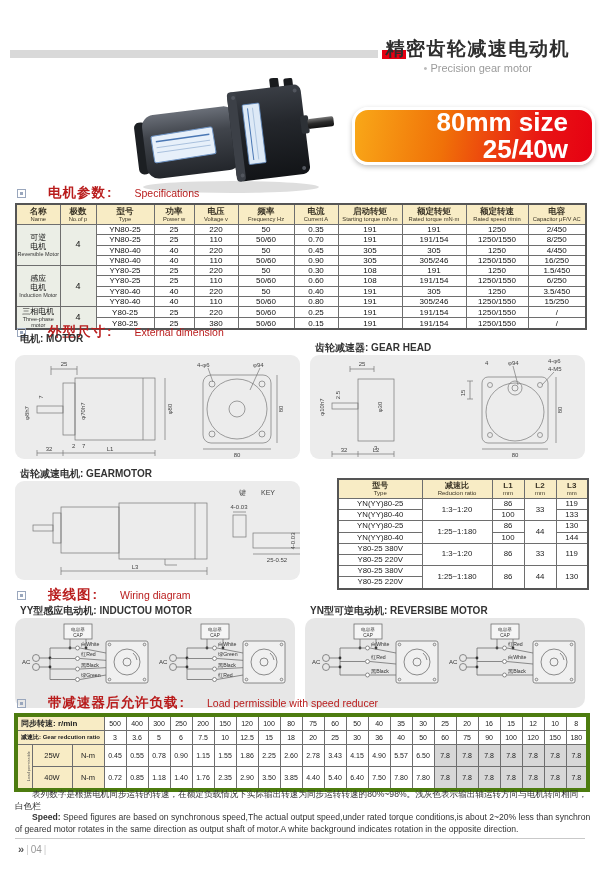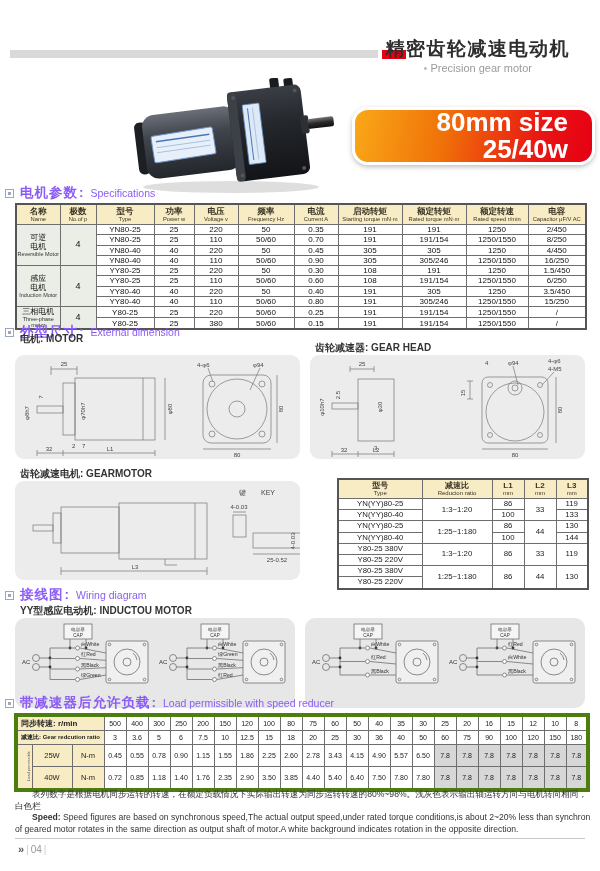--- a/index.html
+++ b/index.html
@@ -17,21 +17,21 @@
   
   .badge{position:absolute;left:352px;top:107px;width:243px;height:58px;box-sizing:border-box;
          border:3px solid #fff;border-radius:16px;z-index:2;
          background:linear-gradient(100deg,#f9a818 0%,#f07108 38%,#e81414 78%,#e60012 100%);
          box-shadow:0 2px 5px rgba(0,0,0,.25);
          display:flex;flex-direction:column;justify-content:center;text-align:right;
          padding-right:24px;color:#fff;font-weight:bold;font-size:26px;line-height:27px;}
   .motor-photo{position:absolute;left:126px;top:78px;width:225px;height:118px;z-index:3;}
 
   
-  .sec{position:absolute;left:5px;display:flex;align-items:center;gap:6px;color:#8b5cf6;}
+  .sec{position:absolute;left:17px;display:flex;align-items:center;gap:22px;color:#b91c1c;}
   .sec .sq{width:7px;height:7px;border:1px solid #9aa7bd;position:relative;flex:0 0 auto;}
   .sec .sq::after{content:'';position:absolute;left:2px;top:2px;right:2px;bottom:2px;background:#9aa7bd;}
   .sec .cn{font-size:13.5px;font-weight:bold;letter-spacing:1px;}
   .sec .cn::after{content:":";margin-left:1px;}
   .sec .en{font-size:10.5px;}
   .sublabel{position:absolute;font-size:10px;font-weight:bold;color:#333;}
 
   
   table{border-collapse:collapse;table-layout:fixed;}
   th,td{border:1px solid #6e6e6e;text-align:center;padding:0;overflow:hidden;}
@@ -554,20 +554,21 @@
         </tr>
       </tbody>
   </table>
 
   <div class="sec" style="top:586px">
     <span class="sq"></span>
     <span class="cn">接线图</span>
     <span class="en">Wiring diagram</span>
   </div>
   <div class="sublabel" style="left:20px;top:604px">YY型感应电动机: INDUCTOU MOTOR</div>
+  <div class="sublabel" style="left:310px;top:604px">YN型可逆电动机: REVERSIBE MOTOR</div>
   <div class="wbox" style="left:15px" id="wiring-left">
       <svg class="wd" width="133" height="84" viewBox="0 0 133 84">
       <rect class="cap" x="44" y="3" width="28" height="15"></rect>
       <text class="cl" x="58" y="9.5">电容器</text>
       <text class="cl" x="58" y="16">CAP</text>
       <line x1="50" y1="18" x2="50" y2="27"></line>
         <line x1="66" y1="18" x2="66" y2="27"></line>
       <circle class="dot" cx="50" cy="27" r="1.4"></circle>
         <circle class="dot" cx="66" cy="27" r="1.4"></circle>
       <text class="acl" x="2" y="43">AC</text>

